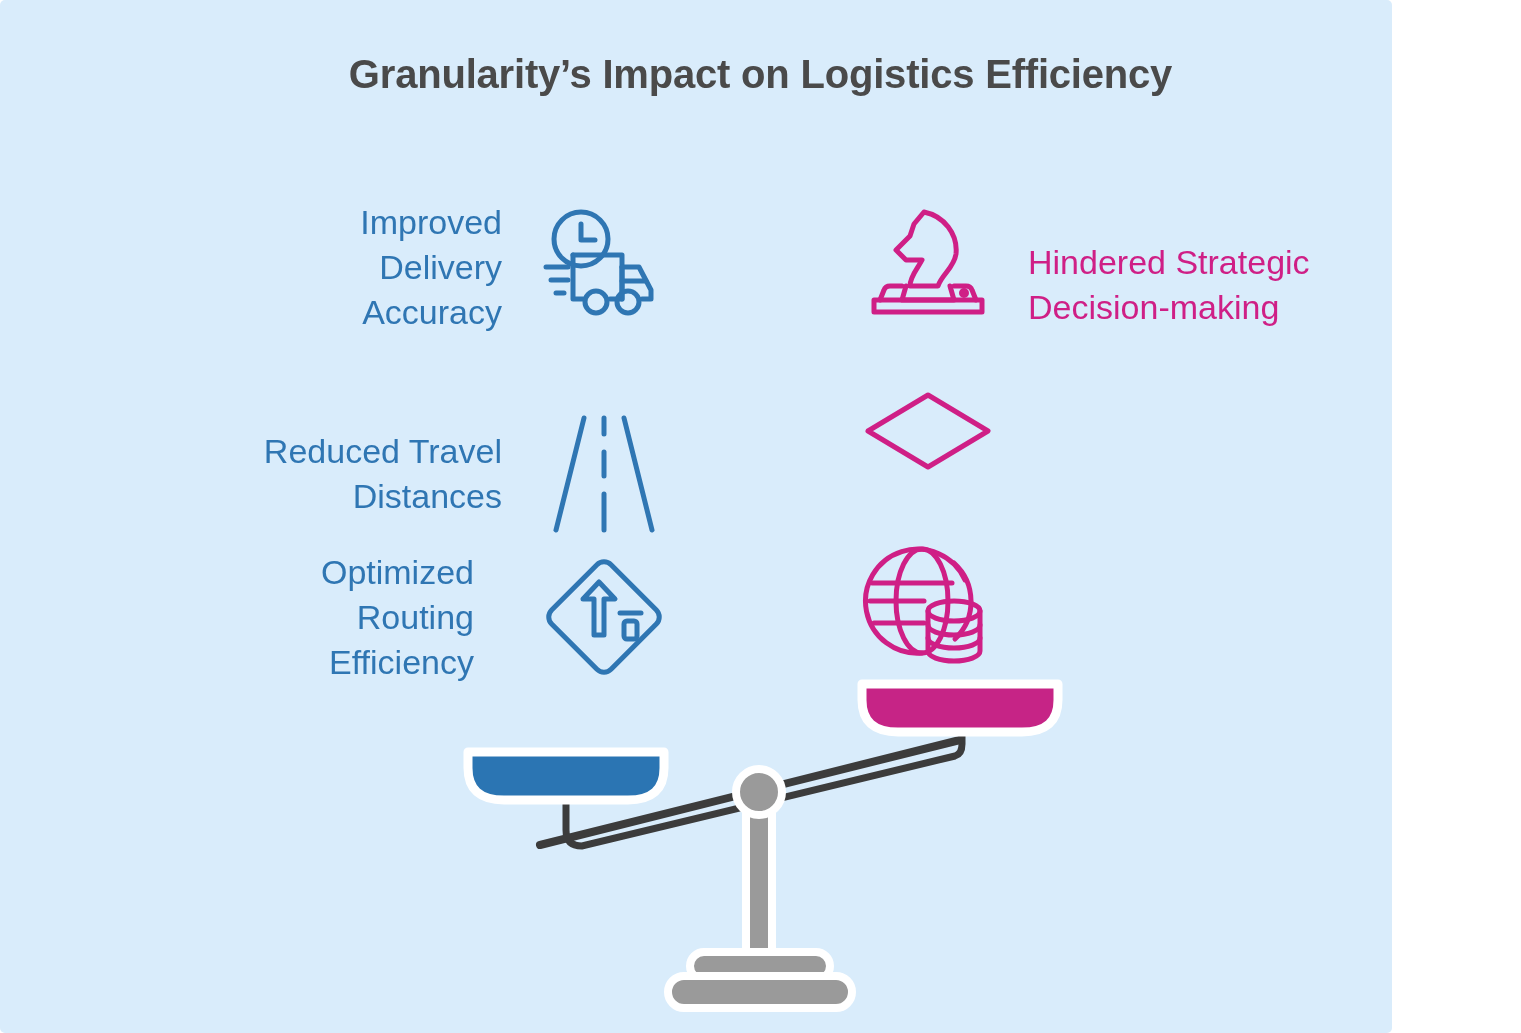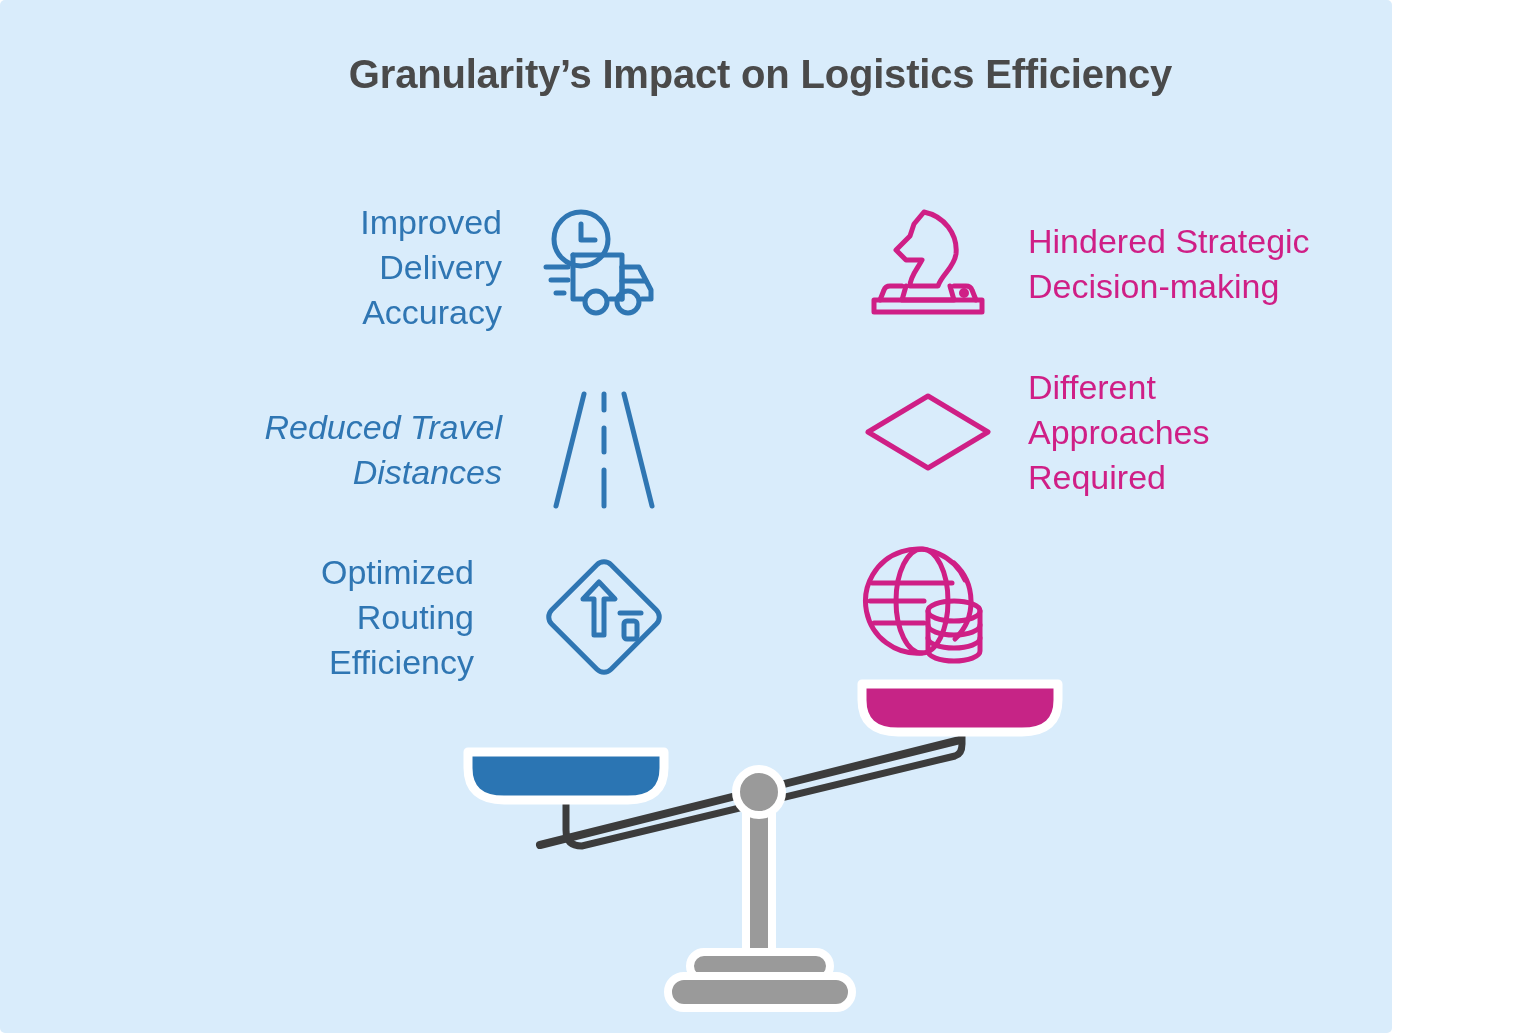--- a/index.html
+++ b/index.html
@@ -43,21 +43,21 @@
   }
   #col-left  { left: 110px; }
   #col-right { left: 862px; }
 
   .benefit-row, .drawback-row {
     display: flex;
     align-items: center;
     position: absolute;
   }
   .benefit-row { }
-  .drawback-row { justify-content: flex-start; }
+  .drawback-row { justify-content: flex-start; align-items: flex-end; }
 
   .row-label {
     font-size: 34px;
     line-height: 1.32;
     white-space: pre-line;
   }
   .benefit-row .row-label {
     text-align: right;
     color: #2f76b3;
     margin-right: 36px;
@@ -71,21 +71,21 @@
     flex: 0 0 auto;
     width: 132px;
     height: 132px;
     display: flex;
     align-items: center;
     justify-content: center;
   }
 
   
   #row-b1 { top: 20px;  right: 0; }
-  #row-b2 { top: 204px; right: 0; font-style: italic; }
+  #row-b2 { top: 228px; right: 0; }
   #row-b3 { top: 370px; right: 0; gap: 28px; }
   #row-d1 { top: 18px;  left: 0; }
   #row-d2 { top: 185px; left: 0; }
   #row-d3 { top: 355px; left: 0; }
 
   
   #scale { position: absolute; left: 0; top: 0; width: 1521px; height: 1033px; pointer-events: none; }
 
   
   .bottom-label {
@@ -176,23 +176,20 @@
       <div class="row-label">Hindered Strategic
 Decision-making</div>
     </div>
 
     <div class="drawback-row" id="row-d2">
       <div class="icon-box">
         <svg width="132" height="132" viewBox="0 0 132 132" fill="none" stroke="#cf1f86" stroke-width="5" stroke-linejoin="round">
           <path d="M66 30 L126 66 L66 102 L6 66 Z"></path>
         </svg>
       </div>
-      <div class="row-label">Different
-Approaches
-Required</div>
     </div>
 
     <div class="drawback-row" id="row-d3">
       <div class="icon-box">
         <svg width="132" height="132" viewBox="0 0 132 132" fill="none" stroke="#cf1f86" stroke-width="5" stroke-linecap="round" stroke-linejoin="round">
           <path d="M103 45 A52 52 0 1 0 60 118"></path>
           <path d="M92 28 A52 52 0 0 1 93 104"></path>
           <ellipse cx="60" cy="66" rx="26" ry="52"></ellipse>
           <path d="M10 48 H90"></path>
           <path d="M8 66 H62"></path>

